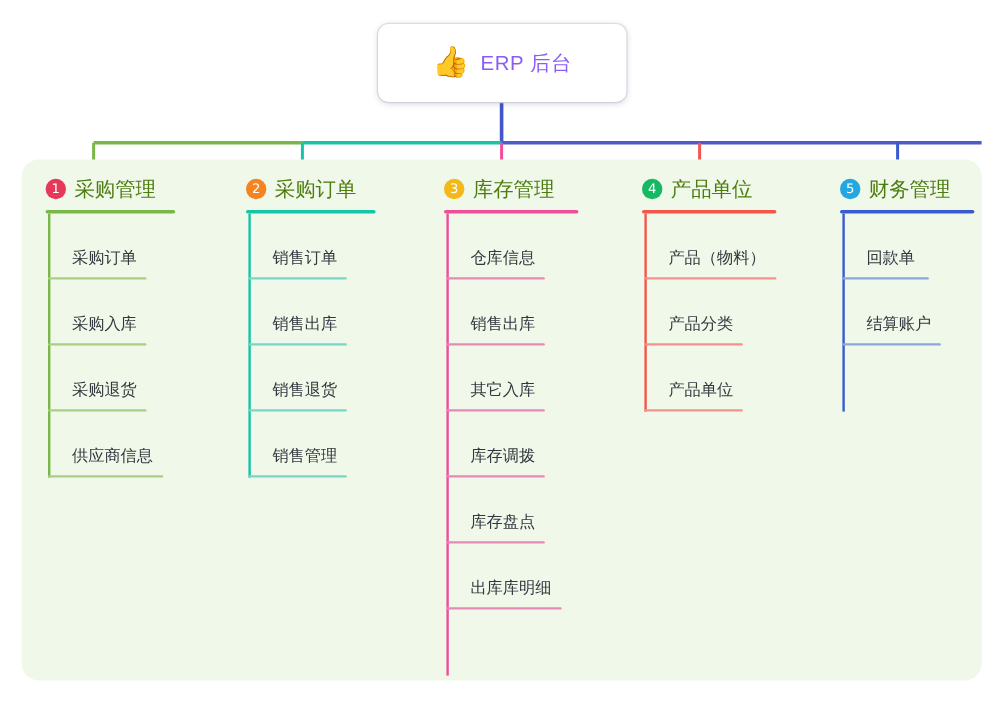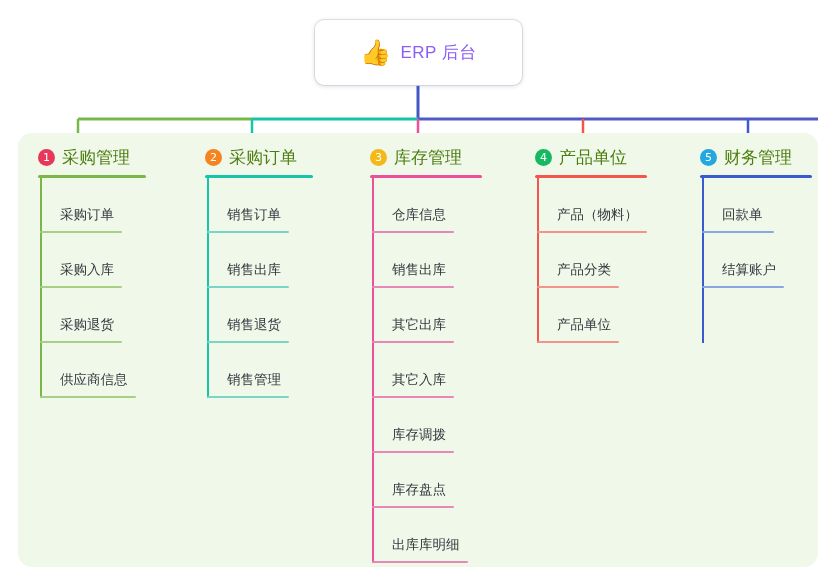--- a/index.html
+++ b/index.html
@@ -229,24 +229,20 @@
           <div class="spine" style="left: 2px; background: rgb(238, 79, 155); height: 385px;"></div>
           <div class="leaf">
             <span class="leaf-label">仓库信息</span>
             <div class="leaf-rule" style="width: 82px; background: rgb(232, 136, 182);"></div>
           </div>
           <div class="leaf">
             <span class="leaf-label">销售出库</span>
             <div class="leaf-rule" style="width: 82px; background: rgb(232, 136, 182);"></div>
           </div>
           <div class="leaf">
-            <span class="leaf-label">其它出库</span>
-            <div class="leaf-rule" style="width: 82px; background: rgb(232, 136, 182);"></div>
-          </div>
-          <div class="leaf">
             <span class="leaf-label">其它入库</span>
             <div class="leaf-rule" style="width: 82px; background: rgb(232, 136, 182);"></div>
           </div>
           <div class="leaf">
             <span class="leaf-label">库存调拨</span>
             <div class="leaf-rule" style="width: 82px; background: rgb(232, 136, 182);"></div>
           </div>
           <div class="leaf">
             <span class="leaf-label">库存盘点</span>
             <div class="leaf-rule" style="width: 82px; background: rgb(232, 136, 182);"></div>

